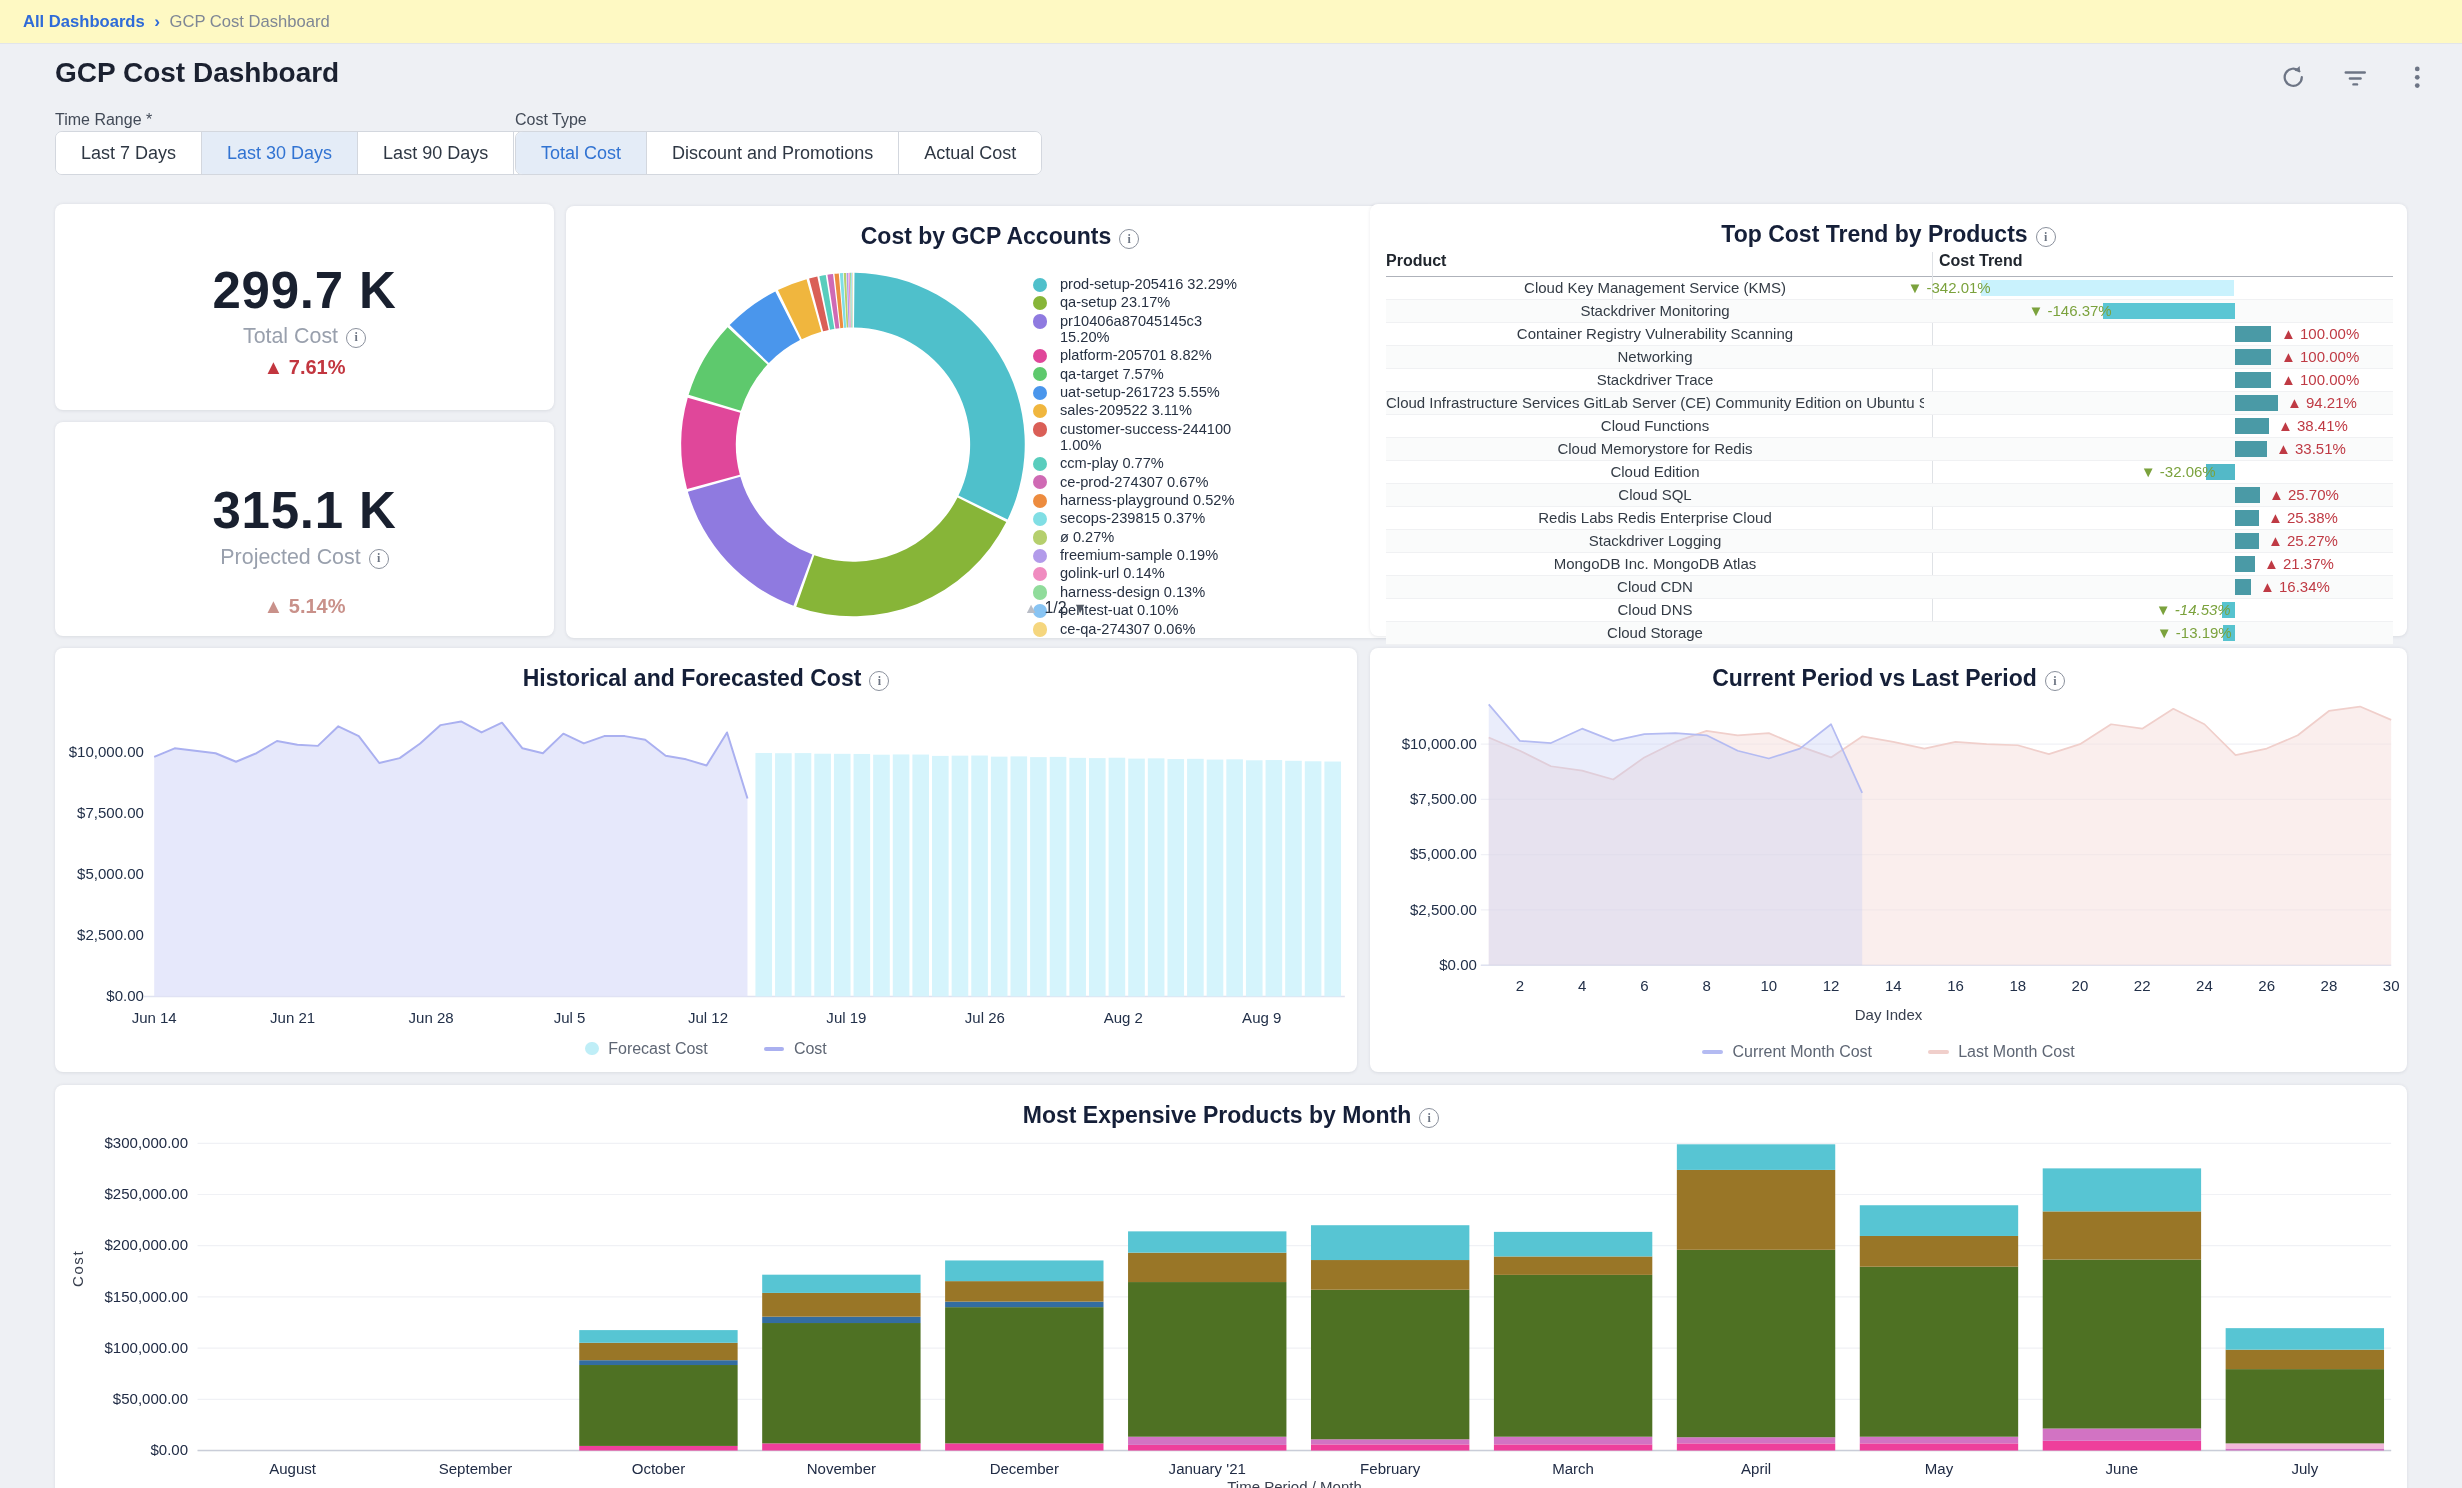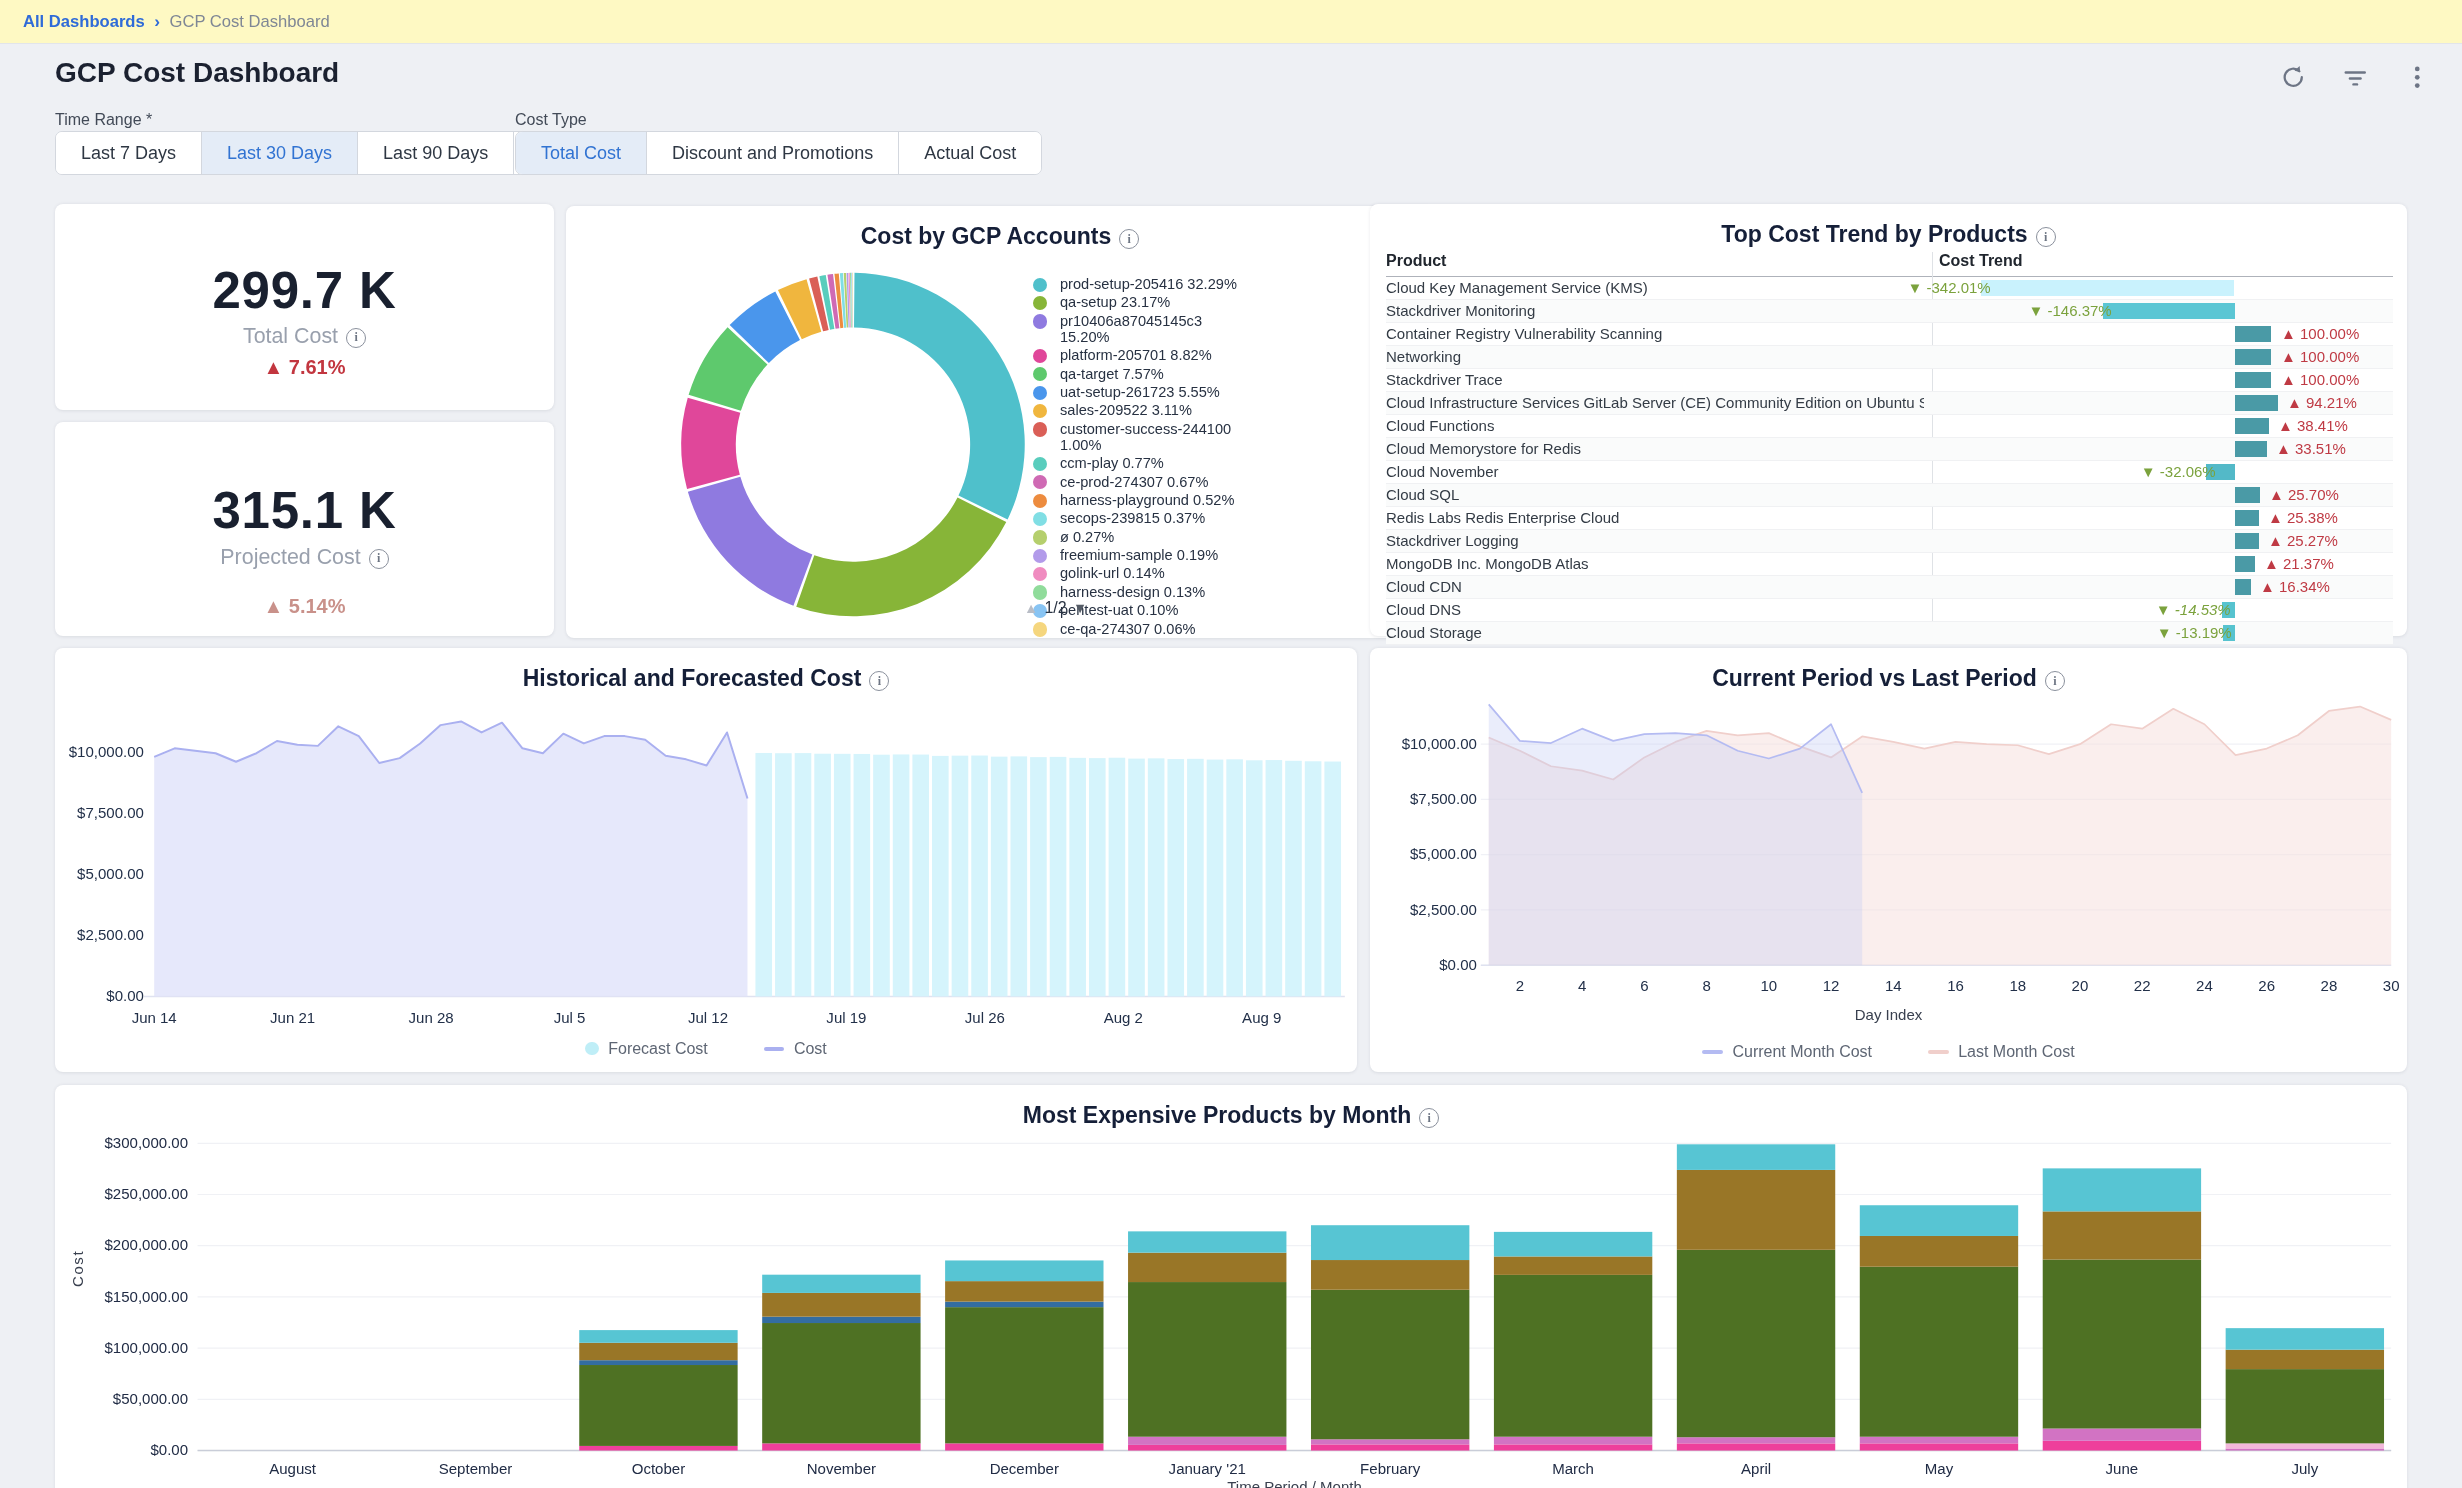--- a/index.html
+++ b/index.html
@@ -40,21 +40,21 @@
   .dleg-pg{position:absolute;left:458px;top:393px;font-size:16px;color:#2a3443;display:flex;align-items:center;gap:6.3px;}
   .pg-up{color:#b9bdc6;font-size:14.3px;cursor:pointer;}
   .pg-dn{color:#555c66;font-size:14.3px;cursor:pointer;}
   
   #trend-head{position:absolute;left:16px;right:14.3px;top:48px;height:24px;border-bottom:1.6px solid #aeb2ba;}
   .th{position:absolute;top:0;font-size:16px;font-weight:700;color:#20262e;}
   #trend-rows{position:absolute;left:16px;right:14.3px;top:73px;}
   .trow{position:relative;height:22px;border-bottom:0.8px solid #f0f1f3;}
   .trow:nth-child(even){background:#fafbfb;}
   .tprod{position:absolute;left:0;top:0;bottom:0;width:538px;font-size:15px;color:#333b45;line-height:21.4px;
-         white-space:nowrap;overflow:hidden;}
+         white-space:nowrap;overflow:hidden;text-align:center;}
   .tbar{position:absolute;top:2.8px;height:16px;}
   .tval{position:absolute;top:0;font-size:15px;line-height:21.4px;font-weight:500;white-space:nowrap;}
   .tval.up{color:#bf3a44;} .tval.down{color:#7ba23d;}
   .vdiv{position:absolute;top:48px;bottom:11px;width:0.8px;background:#dfe2e6;}
   .axlbl{position:absolute;font-size:15px;color:#39404f;text-align:center;}
 </style>
 </head>
 <body>
 
 <div id="root">
@@ -259,21 +259,21 @@
           <div class="tprod">Cloud Functions</div>
           <div class="tbar" style="width: 34px; background: rgb(74, 154, 166); left: 849px;"></div>
           <div class="tval up" style="left: 892px;">▲ 38.41%</div>
         </div>
         <div class="trow">
           <div class="tprod">Cloud Memorystore for Redis</div>
           <div class="tbar" style="width: 32px; background: rgb(74, 154, 166); left: 849px;"></div>
           <div class="tval up" style="left: 890px;">▲ 33.51%</div>
         </div>
         <div class="trow">
-          <div class="tprod">Cloud November</div>
+          <div class="tprod">Cloud Edition</div>
           <div class="tbar" style="width: 28.5px; background: rgb(83, 185, 200); left: 820px;"></div>
           <div class="tval down" style="right: 177px; margin-left: 8px;">▼ -32.06%</div>
         </div>
         <div class="trow">
           <div class="tprod">Cloud SQL</div>
           <div class="tbar" style="width: 24.5px; background: rgb(74, 154, 166); left: 849px;"></div>
           <div class="tval up" style="left: 883px;">▲ 25.70%</div>
         </div>
         <div class="trow">
           <div class="tprod">Redis Labs Redis Enterprise Cloud</div>

